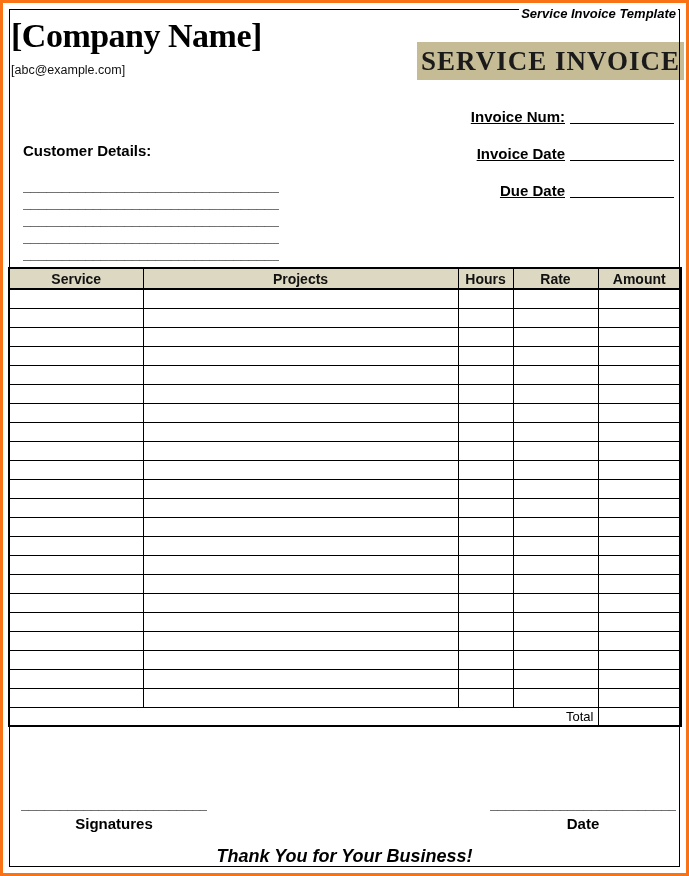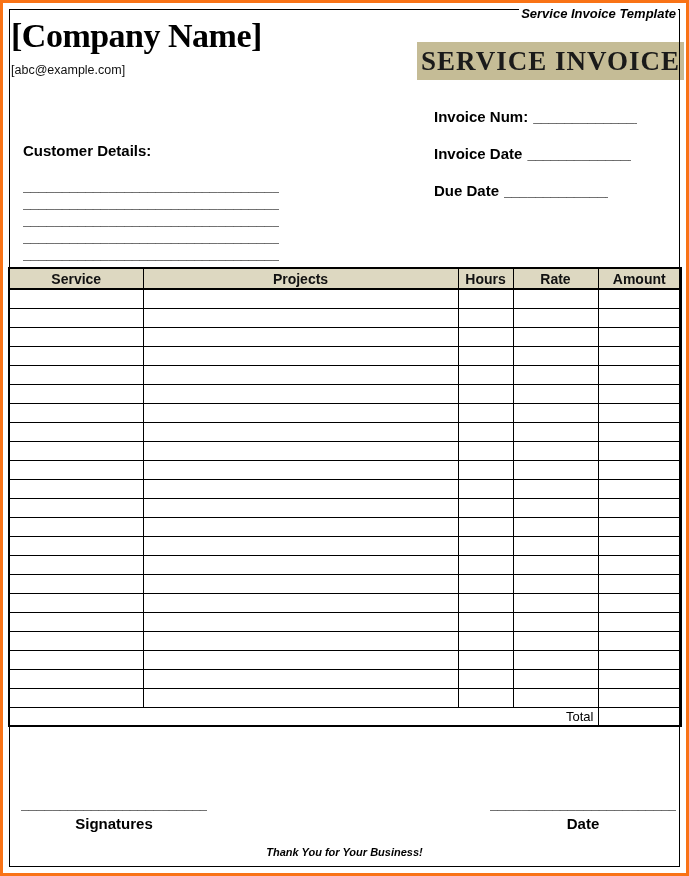--- a/index.html
+++ b/index.html
@@ -48,22 +48,22 @@
     z-index: 1;
   }
   .banner-title {
     font-family: "Liberation Serif", serif;
     font-size: 27px; font-weight: bold; letter-spacing: 1px;
     color: #1a1a1a; white-space: nowrap;
   }
   
   .invoice-fields { position: absolute; top: 104px; right: 12px; width: 240px; }
   .inv-row {
-    display: flex; align-items: baseline;
-    height: 20px; margin-bottom: 17px;
+    display: flex; justify-content: flex-end; align-items: baseline;
+    height: 20px; margin-bottom: 17px; text-decoration: underline;
   }
   .inv-row + .inv-row { margin-top: 8px; }
   .inv-label { font-size: 15px; font-weight: bold; white-space: nowrap; }
   .fill-line {
     display: inline-block; width: 104px; height: 20px;
     margin-left: 5px; overflow: hidden; white-space: nowrap;
     font-size: 14px; font-weight: bold; line-height: 20px;
   }
   
   .customer { position: absolute; left: 20px; top: 139px; width: 260px; }
@@ -97,21 +97,21 @@
   .sig-block { position: absolute; width: 186px; text-align: center; top: 792px; }
   .sig-left { left: 18px; }
   .sig-right { left: 487px; }
   .sig-line {
     width: 100%; height: 18px; overflow: hidden; white-space: nowrap;
     font-size: 14px; font-weight: bold; line-height: 18px; text-align: left;
   }
   .sig-label { font-size: 15px; font-weight: bold; margin-top: 2px; }
   .thank-you {
     position: absolute; left: 0; top: 843px; width: 100%;
-    text-align: center; font-size: 11px; font-weight: bold; font-style: italic;
+    text-align: center; font-size: 18px; font-weight: bold; font-style: italic;
   }
 </style>
 </head>
 <body>
 
 <div class="page">
   <div class="inner-frame"></div>
 
   <div class="doc-label">Service Invoice Template</div>
 

